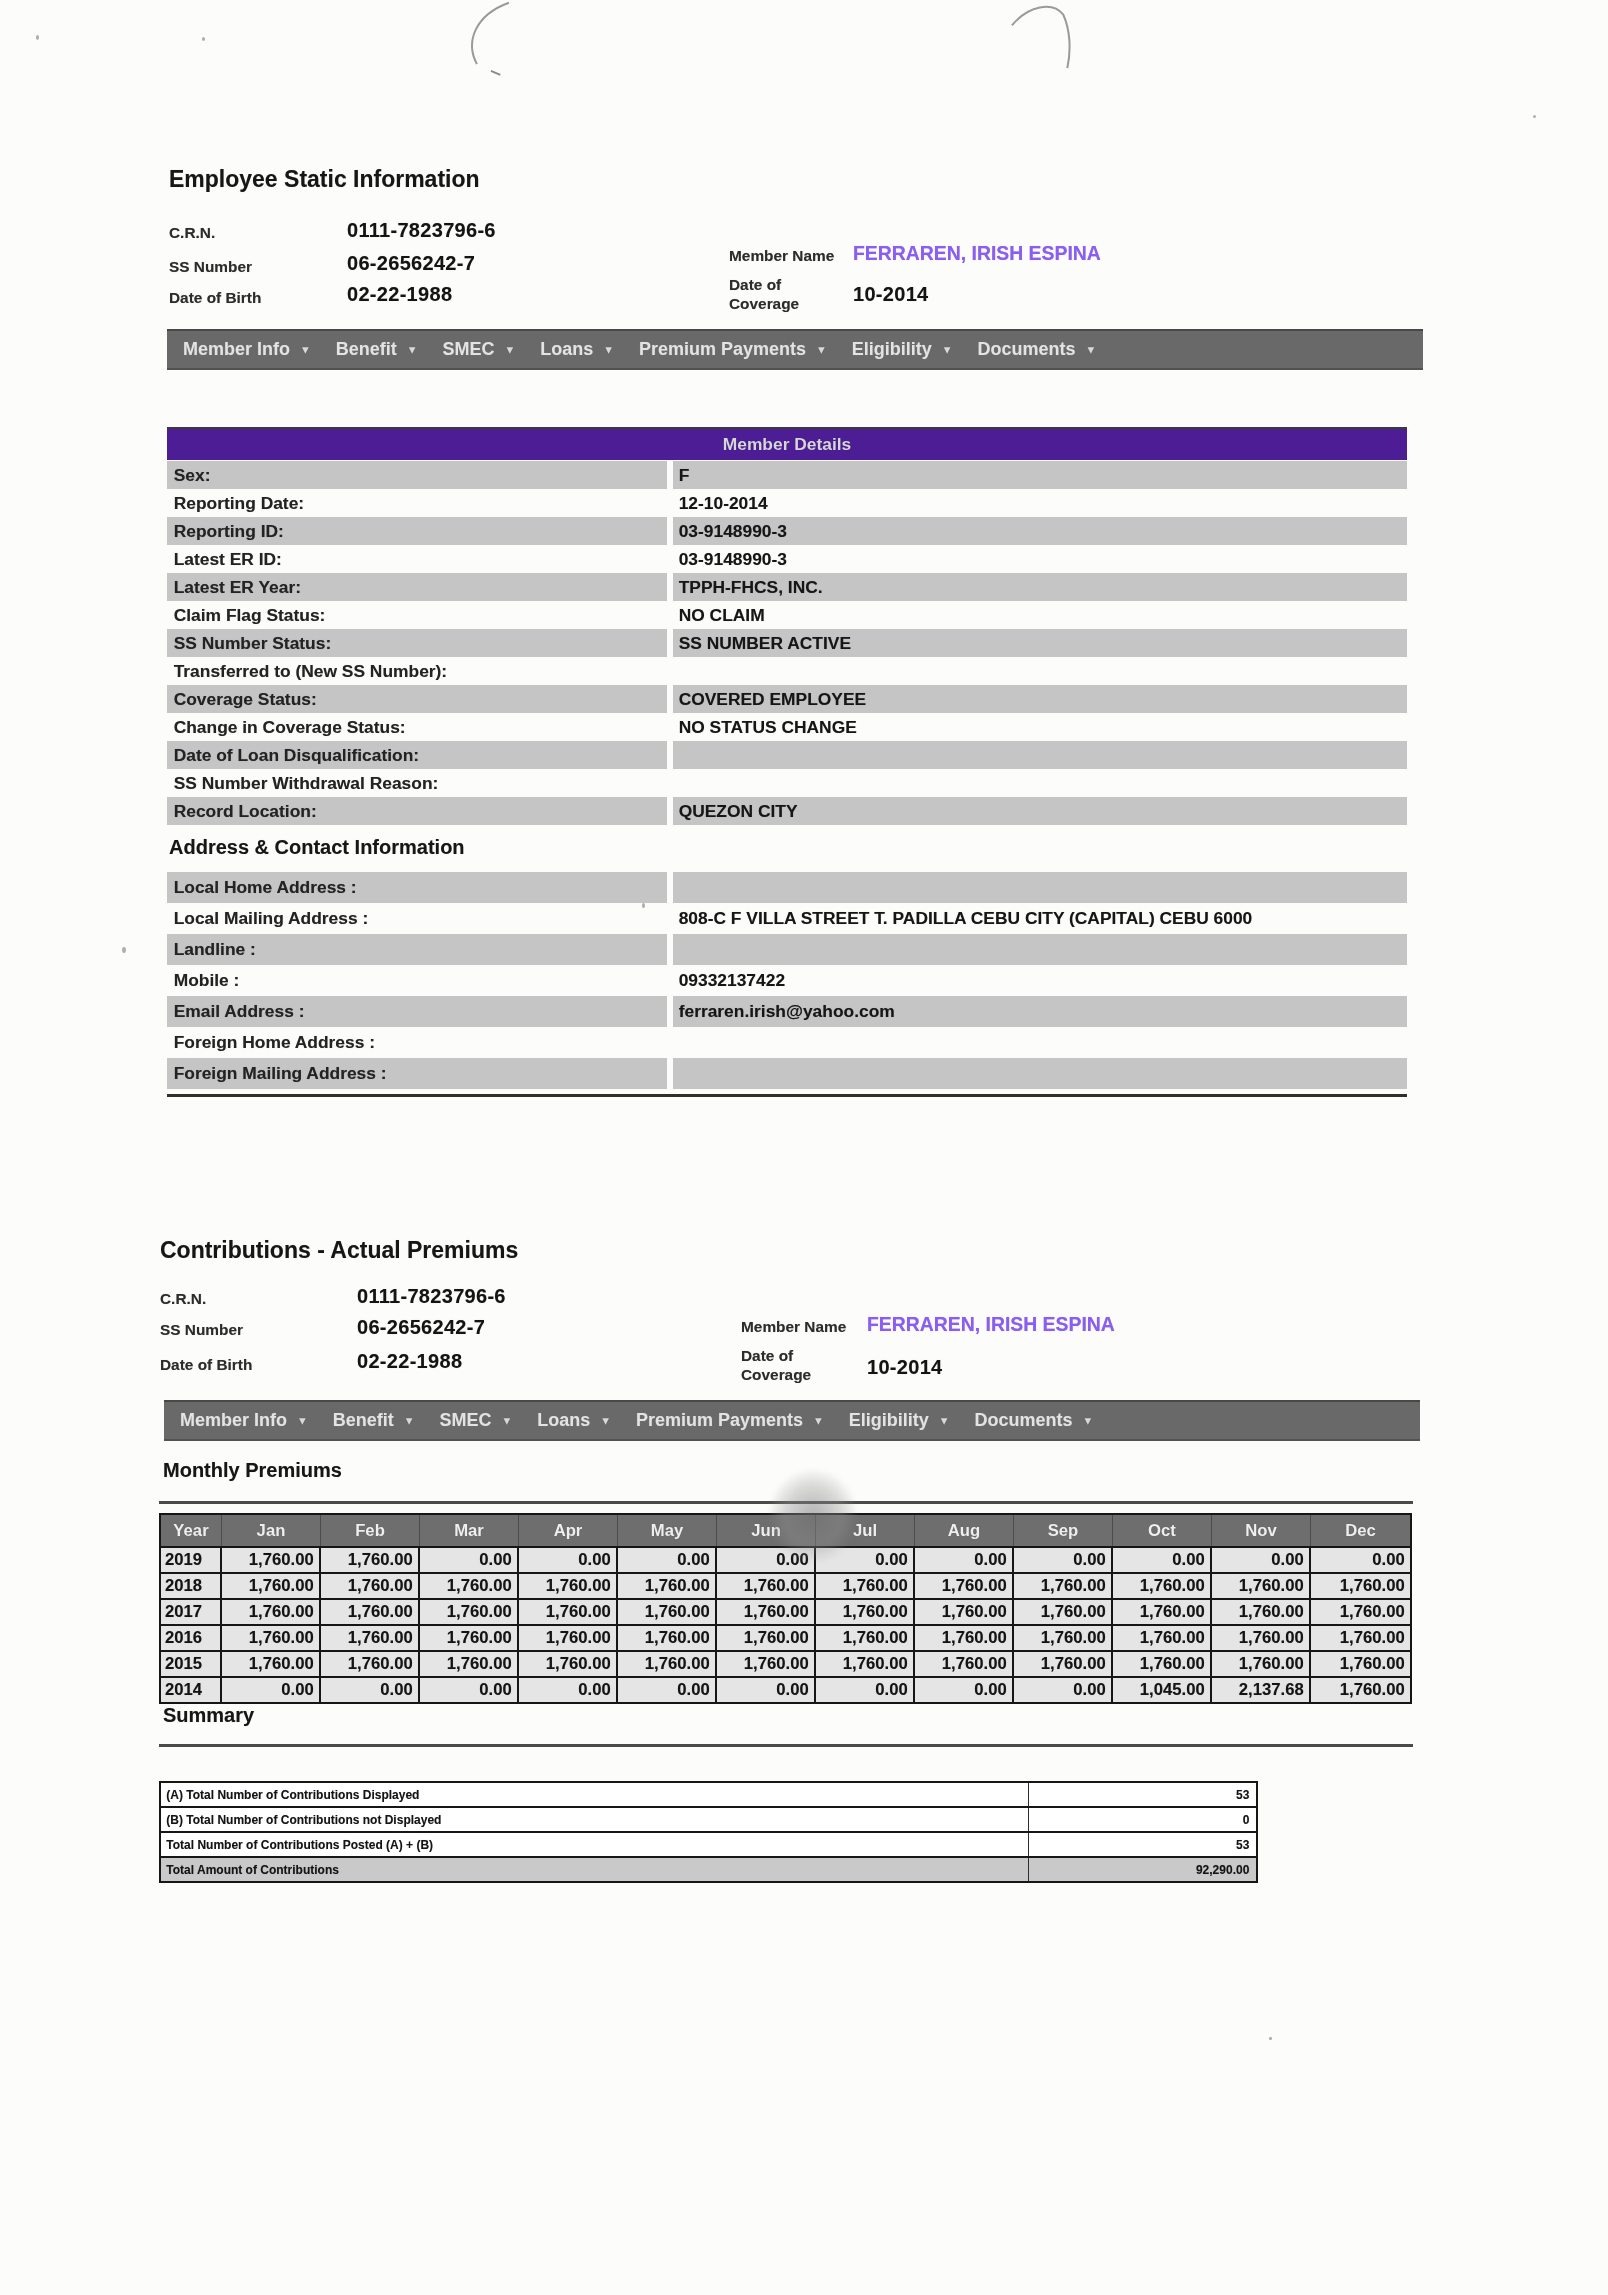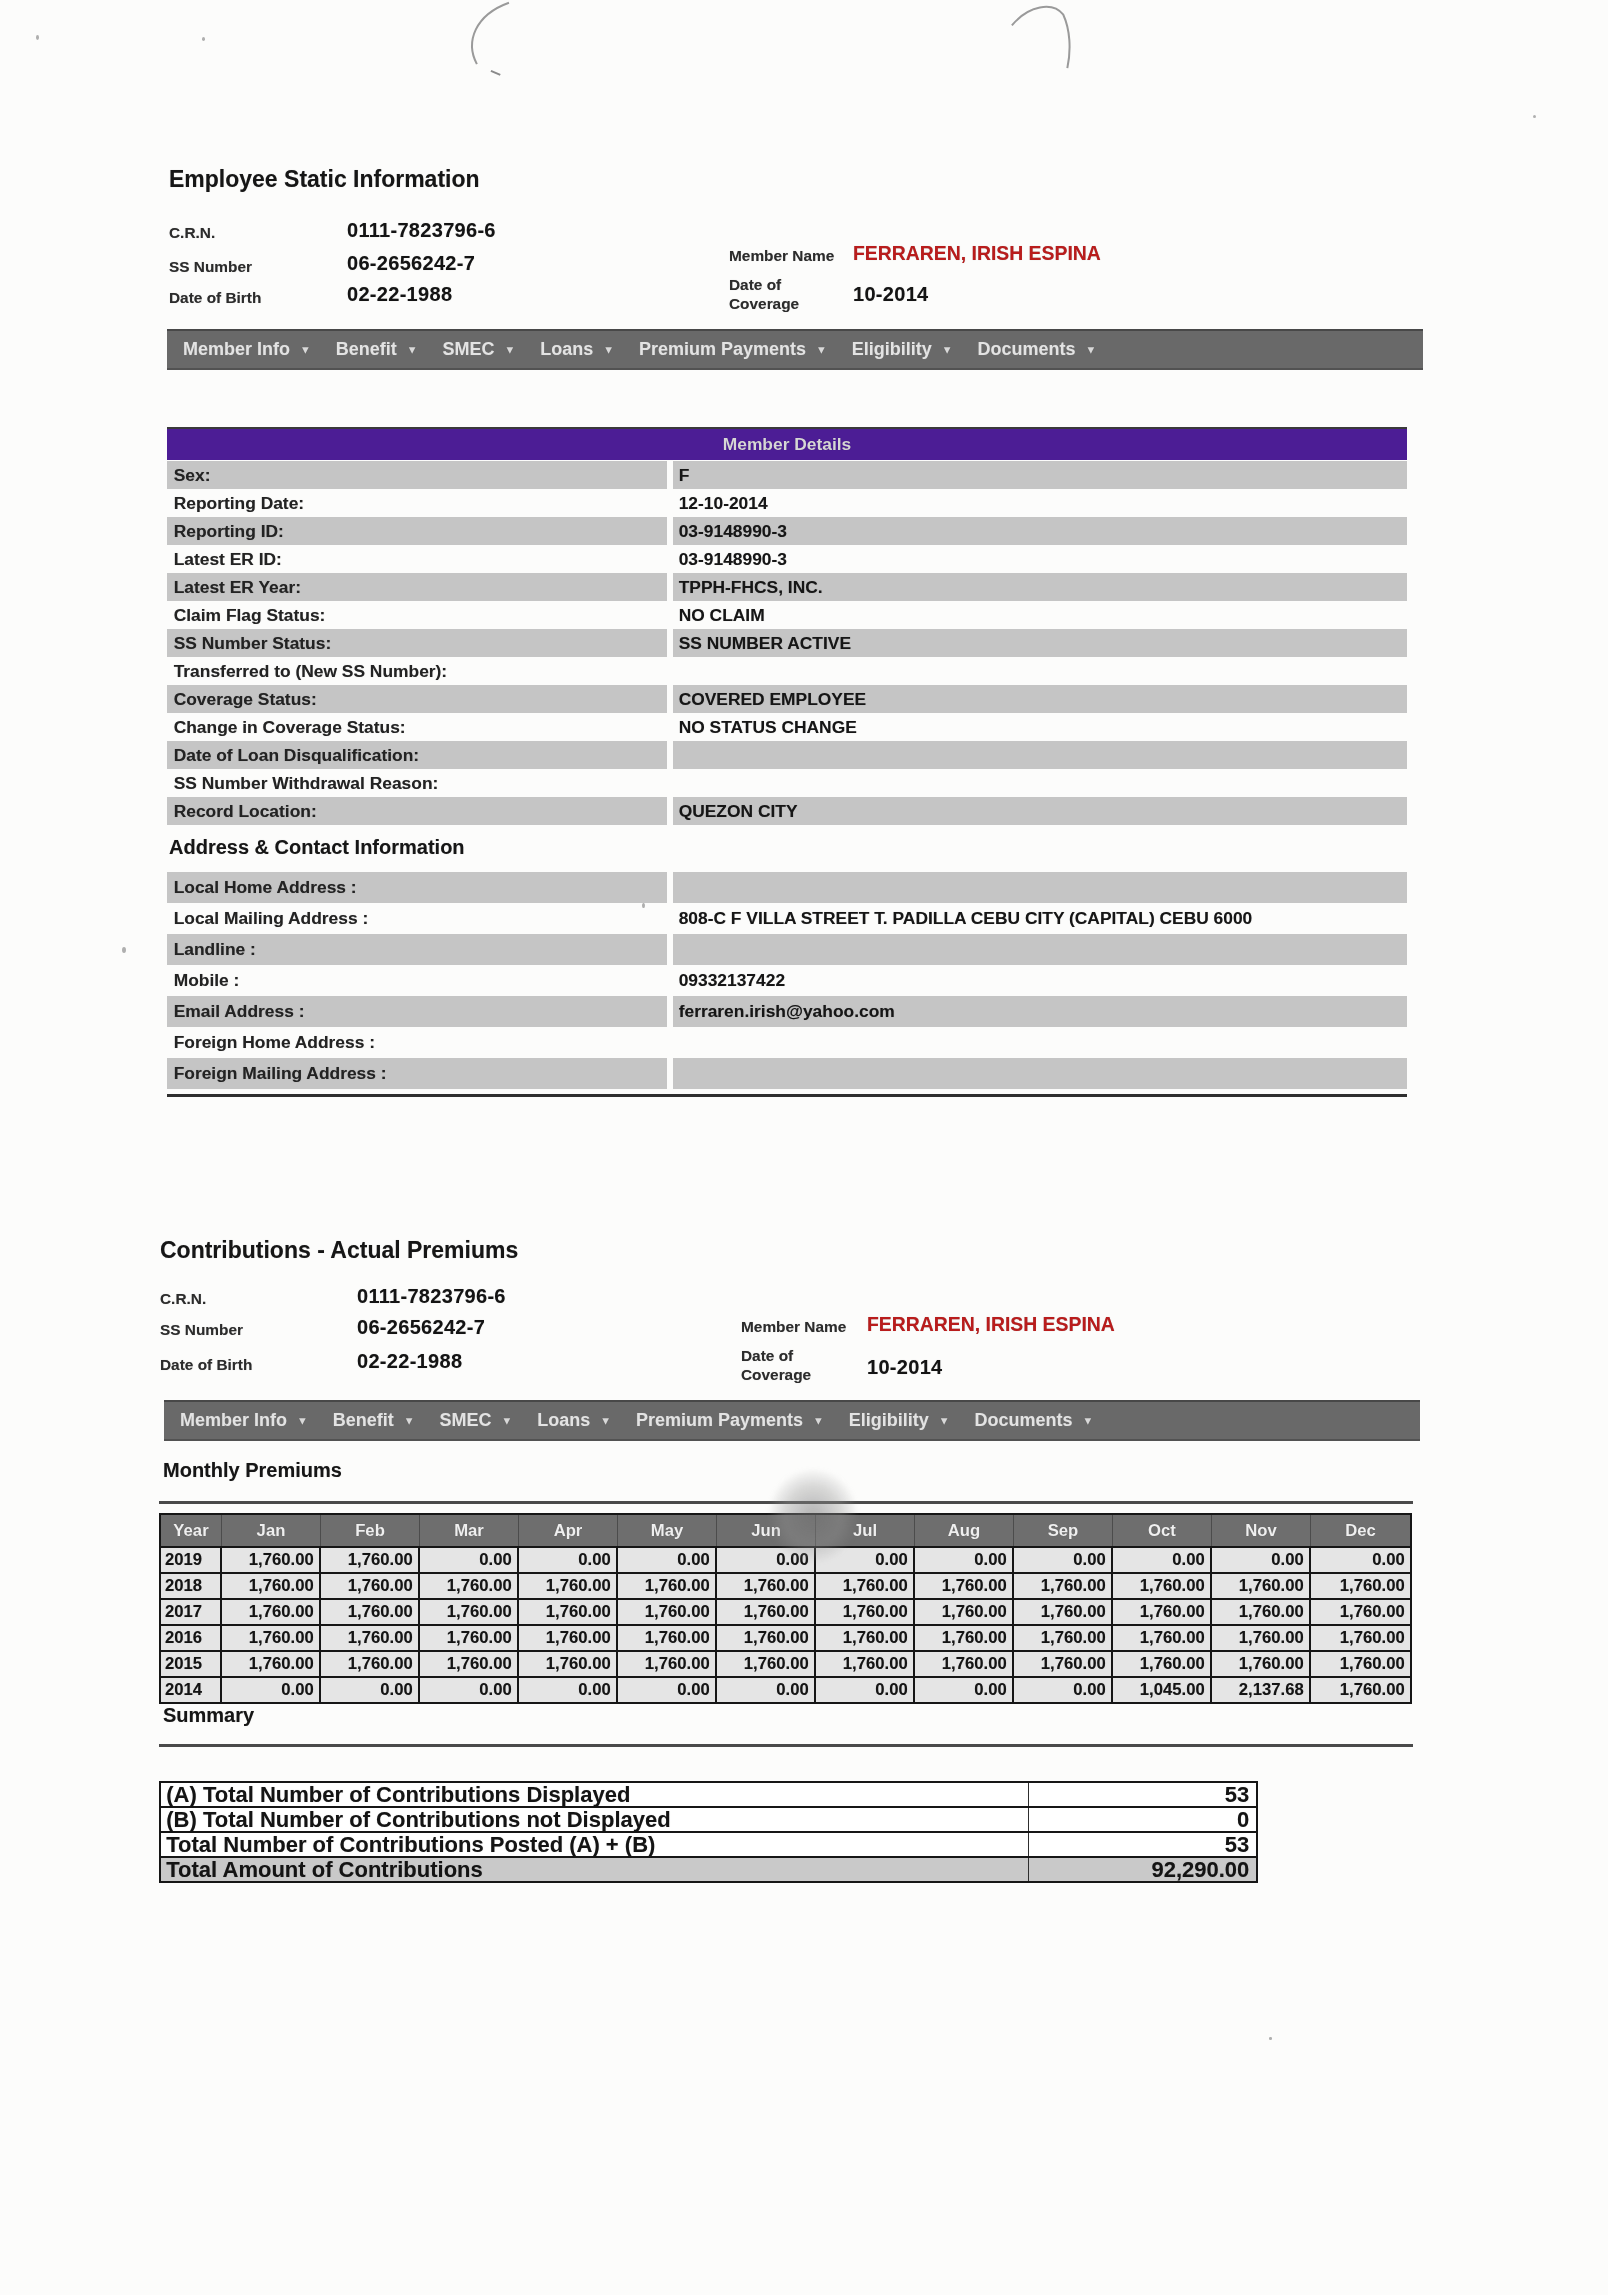--- a/index.html
+++ b/index.html
@@ -12,21 +12,21 @@
     overflow:hidden;
     text-shadow:0 0 0.7px rgba(20,20,20,.35);
   }
   .abs{position:absolute;}
   
   .h-big{font-size:23px;font-weight:700;color:#161616;}
   .h-mid{font-size:20px;font-weight:700;color:#161616;}
   
   .flabel{font-size:15.4px;font-weight:700;color:#2c2c2c;}
   .fvalue{font-size:20px;font-weight:700;color:#141414;letter-spacing:0.3px;}
-  .fvalue-name{font-size:19.4px;font-weight:700;color:#b91c1c;}
+  .fvalue-name{font-size:19.4px;font-weight:700;color:#8b5cf6;}
   .flabel2{font-size:15.4px;font-weight:700;color:#2c2c2c;line-height:1.25;}
   
   .menubar{
     background:#696969;
     display:flex;align-items:center;
     padding-left:16px;
     box-shadow:inset 0 2px 0 rgba(40,40,40,.5), inset 0 -2px 0 rgba(40,40,40,.35);
   }
   .menu-item{display:flex;align-items:center;margin-right:27px;cursor:pointer;}
   .menu-label{font-size:18px;font-weight:700;color:#e3e3e3;text-shadow:0 0 1.3px rgba(255,255,255,.15);}
@@ -55,21 +55,21 @@
   .prow{display:grid;grid-template-columns:61px repeat(12,1fr);border-bottom:2.7px solid #161616;}
   .prow:last-of-type{border-bottom:none;}
   .pcell{height:24px;display:flex;align-items:center;justify-content:flex-end;
          padding-right:5.3px;font-size:16.7px;font-weight:700;color:#141414;border-right:2px solid #161616;}
   .pcell:last-child{border-right:none;}
   .pcell.year{justify-content:flex-start;padding-left:4px;padding-right:1.3px;}
   
   .stable{border:2.7px solid #161616;background:#fff;}
   .srow{display:grid;grid-template-columns:868px 1fr;border-bottom:2.7px solid #161616;}
   .srow:last-of-type{border-bottom:none;}
-  .scell{height:23px;display:flex;align-items:center;font-size:22px;font-weight:700;color:#141414;}
+  .scell{height:23px;display:flex;align-items:center;font-size:12px;font-weight:700;color:#141414;}
   .scell.lab{padding-left:5.3px;border-right:1.3px solid #2e2e2e;}
   .scell.val{justify-content:flex-end;padding-right:6.7px;}
   .srow:last-of-type .scell{background:#c9c9c9;}
   
   .smudge{
     background:radial-gradient(ellipse at center, rgba(120,120,120,.55) 0%, rgba(150,150,150,.35) 45%, rgba(180,180,180,0) 72%);
     filter:blur(2px);border-radius:50%;
   }
   .speck{background:#8f8f8f;border-radius:50%;opacity:.7;}
 </style>

